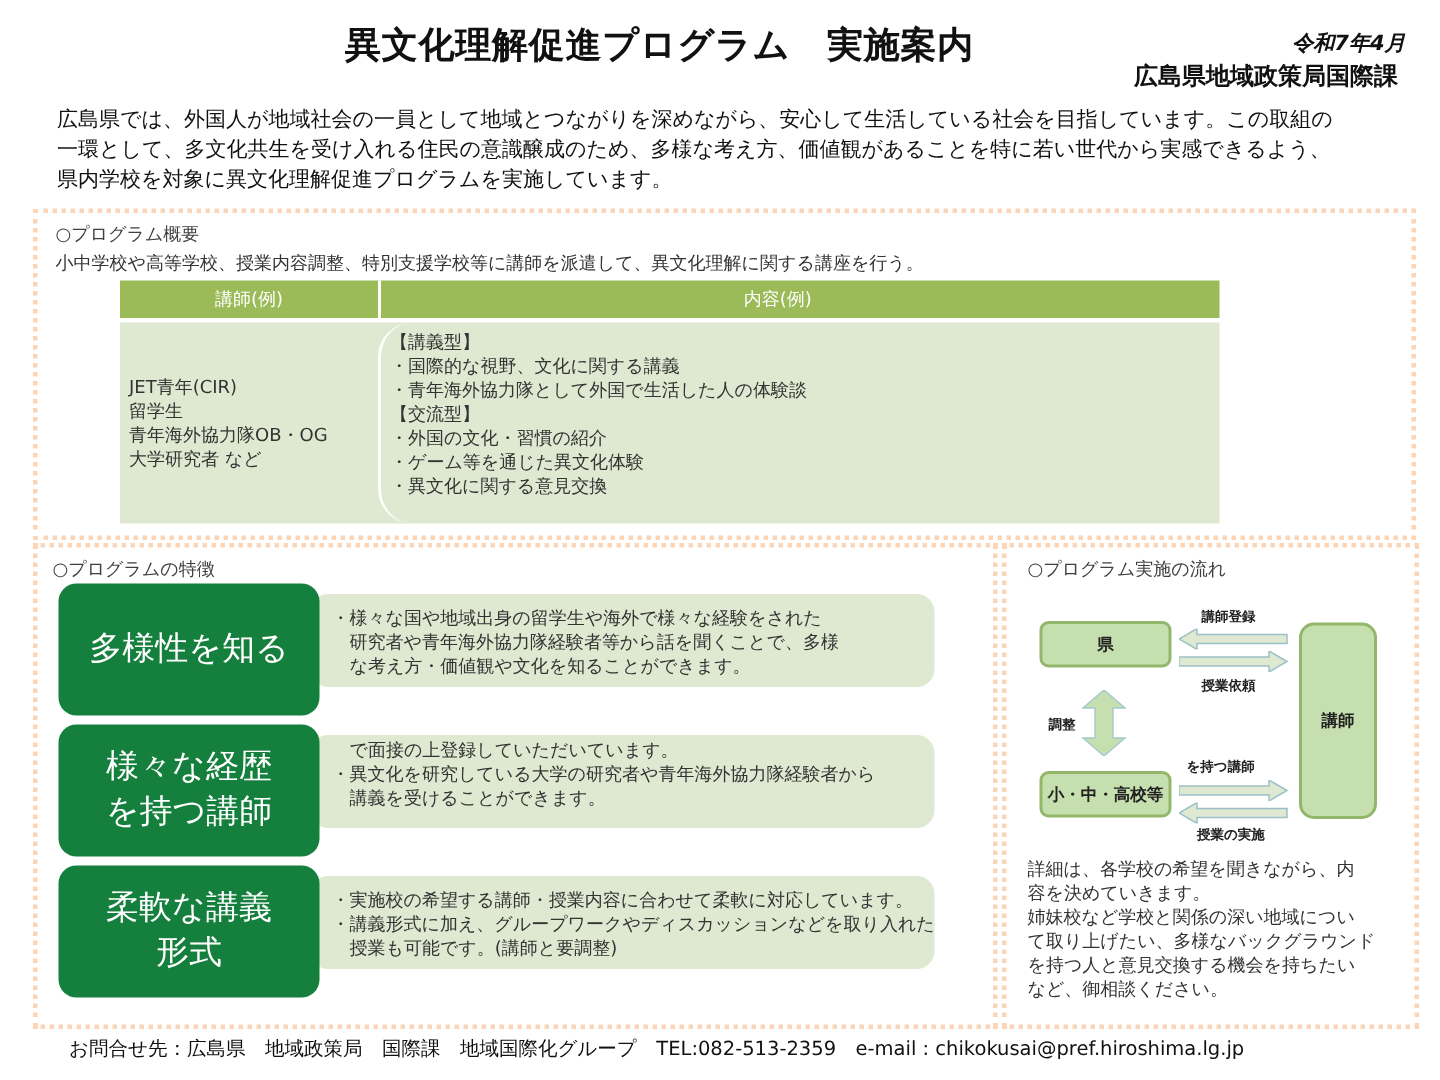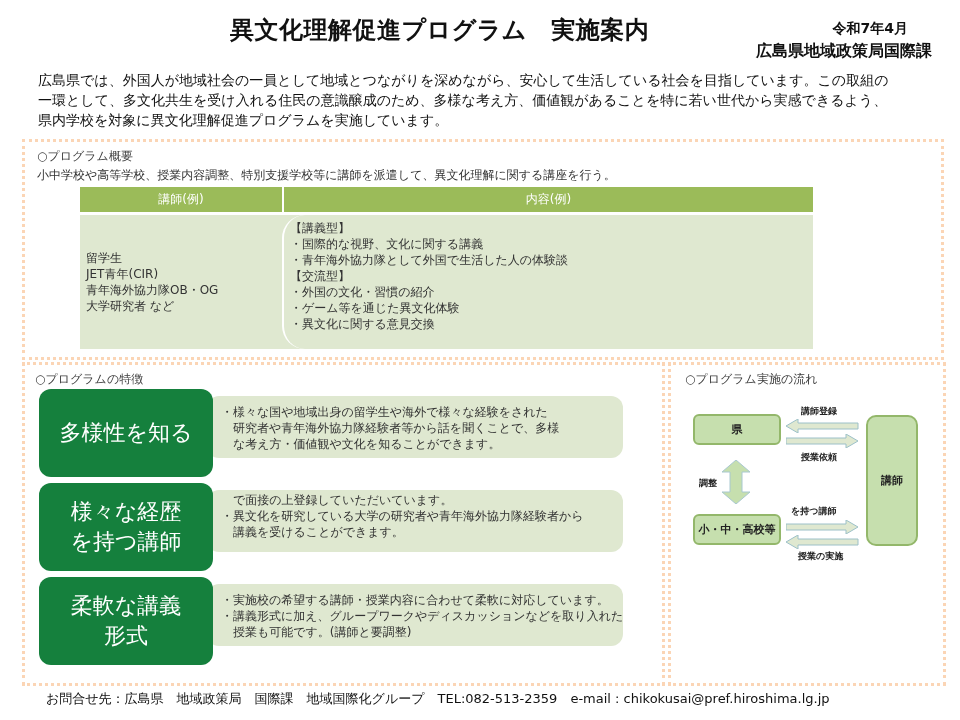--- a/index.html
+++ b/index.html
@@ -1,38 +1,38 @@
 <!DOCTYPE html>
 <html><head>
 <meta charset="utf-8">
 <style>
   * { box-sizing: border-box; margin: 0; padding: 0; }
   html, body { width: 960px; height: 720px; background: #ffffff; overflow: hidden; }
   body { position: relative; font-family: "DejaVu Sans", "Liberation Sans", sans-serif; color: #222; }
 
   .title { position: absolute; left: 230px; top: 14px; font-size: 24px; font-weight: bold; letter-spacing: 0.5px; color: #111; white-space: nowrap; }
-  .date { position: absolute; right: 52px; top: 20px; font-size: 14px; font-weight: bold; color: #111; white-space: nowrap; }
+  .date { position: absolute; right: 23px; top: 20px; font-size: 14px; font-weight: bold; color: #111; white-space: nowrap; font-style: italic; }
   .dept { position: absolute; right: 28px; top: 41px; font-size: 16px; font-weight: bold; color: #111; white-space: nowrap; }
 
   .intro { position: absolute; left: 38px; top: 70px; width: 900px; font-size: 14px; line-height: 20px; color: #111; }
   .intro p { white-space: nowrap; }
 
   .dotbox { position: absolute; border: 3px dotted #fbd5b5; }
   .box-overview { left: 22px; top: 139px; width: 922px; height: 221px; }
   .box-features { left: 22px; top: 362px; width: 643px; height: 324px; }
   .box-flow { left: 668px; top: 362px; width: 278px; height: 324px; }
 
   .sec-title { position: absolute; font-size: 12px; color: #404040; white-space: nowrap; }
   .overview-title { left: 12px; top: 6px; }
   .overview-desc { left: 12px; top: 25px; font-size: 12px; color: #333; }
 
   .table { position: absolute; left: 55px; top: 45px; width: 733px; }
   .thead { display: flex; height: 25px; background: #9bbb59; color: #fff; font-size: 12px; }
   .thead div { display: flex; align-items: center; justify-content: center; }
-  .col1 { width: 202px; }
+  .col1 { width: 172px; }
   .col2 { width: 531px; border-left: 2px solid #fff; }
   .tbody { display: flex; height: 134px; margin-top: 3px; background: #dfe8d0; font-size: 12px; color: #333; }
   .tbody .col1 { display: flex; flex-direction: column; justify-content: center; padding-left: 6px; line-height: 16px; }
   .tbody .col2 { padding: 5px 0 0 6px; line-height: 16px; border-left: 2px solid #fff; border-radius: 23px; }
 
   .features-title { left: 10px; top: 6px; }
   .feat { position: absolute; left: 14px; width: 584px; }
   .feat-label { position: absolute; left: 0; top: 0; width: 174px; height: 88px; background: #15803d; border-radius: 12px; color: #fff; font-size: 22px; line-height: 30px; display: flex; align-items: center; justify-content: center; text-align: center; z-index: 2; }
   .feat-body { position: absolute; left: 168px; top: 7px; width: 416px; height: 62px; background: #dfe8d0; border-radius: 12px; font-size: 12px; line-height: 16px; color: #333; padding: 8px 6px 0 14px; }
   .feat-body p { white-space: nowrap; }
@@ -67,22 +67,22 @@
 <div class="dotbox box-overview">
   <div class="sec-title overview-title">○プログラム概要</div>
   <div class="sec-title overview-desc">小中学校や高等学校、授業内容調整、特別支援学校等に講師を派遣して、異文化理解に関する講座を行う。</div>
   <div class="table">
     <div class="thead">
       <div class="col1">講師(例)</div>
       <div class="col2">内容(例)</div>
     </div>
     <div class="tbody">
       <div class="col1">
+        <span>JET青年(CIR)</span>
         <span>留学生</span>
-        <span>JET青年(CIR)</span>
         <span>青年海外協力隊OB・OG</span>
         <span>大学研究者 など</span>
       </div>
       <div class="col2">
         <div>【講義型】</div>
         <div>・国際的な視野、文化に関する講義</div>
         <div>・青年海外協力隊として外国で生活した人の体験談</div>
         <div>【交流型】</div>
         <div>・外国の文化・習慣の紹介</div>
         <div>・ゲーム等を通じた異文化体験</div>
@@ -151,15 +151,23 @@
   <svg class="farrow" style="left:50px;top:95px;" width="30" height="44">
     <polygon points="15,0 29,12 21,12 21,32 29,32 15,44 1,32 9,32 9,12 1,12" fill="#c6dfae" stroke="#a8c8d0" stroke-width="1"></polygon>
   </svg>
 
   <div class="flabel" style="left:130px;top:40px;">講師登録</div>
   <div class="flabel" style="left:130px;top:86px;">授業依頼</div>
   <div class="flabel" style="left:28px;top:112px;">調整</div>
   <div class="flabel" style="left:120px;top:140px;">を持つ講師</div>
   <div class="flabel" style="left:127px;top:185px;">授業の実施</div>
 
+  <div class="flow-note">
+    <div>詳細は、各学校の希望を聞きながら、内</div>
+    <div>容を決めていきます。</div>
+    <div>姉妹校など学校と関係の深い地域につい</div>
+    <div>て取り上げたい、多様なバックグラウンド</div>
+    <div>を持つ人と意見交換する機会を持ちたい</div>
+    <div>など、御相談ください。</div>
+  </div>
 </div>
 
 <div class="footer">お問合せ先：広島県　地域政策局　国際課　地域国際化グループ　TEL:082-513-2359　e-mail : chikokusai@pref.hiroshima.lg.jp</div>
 
 </body></html>

